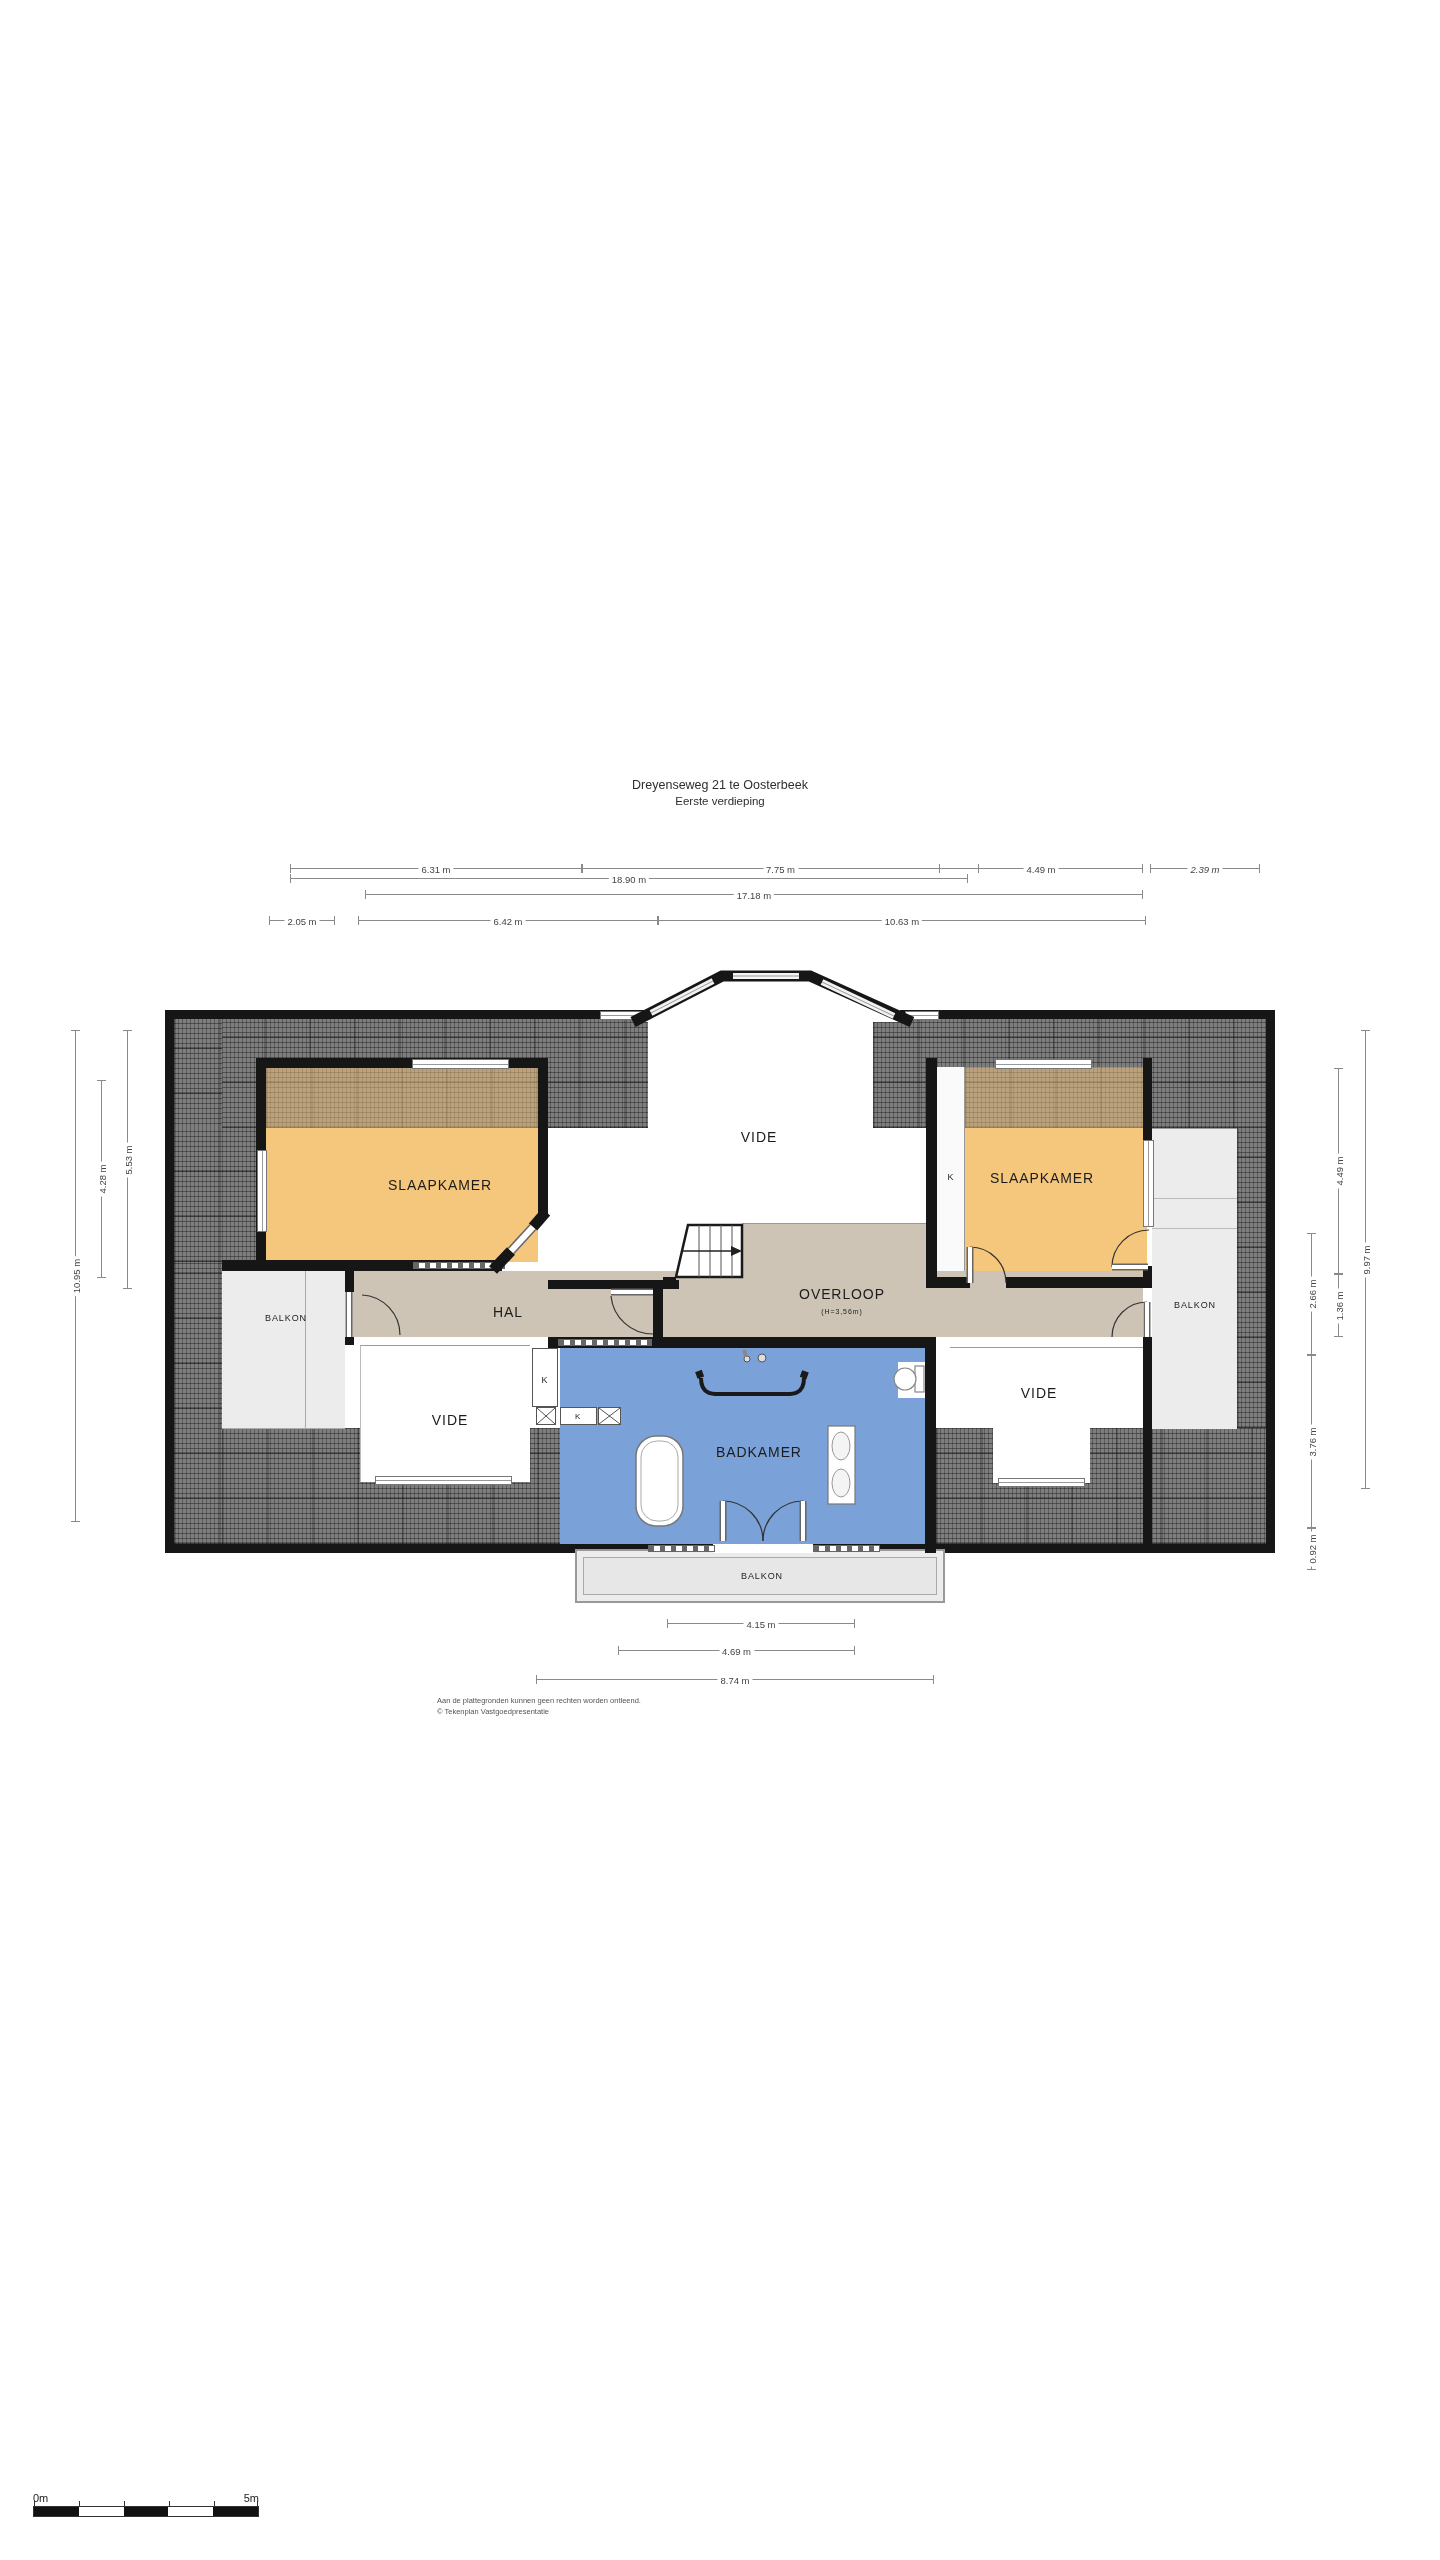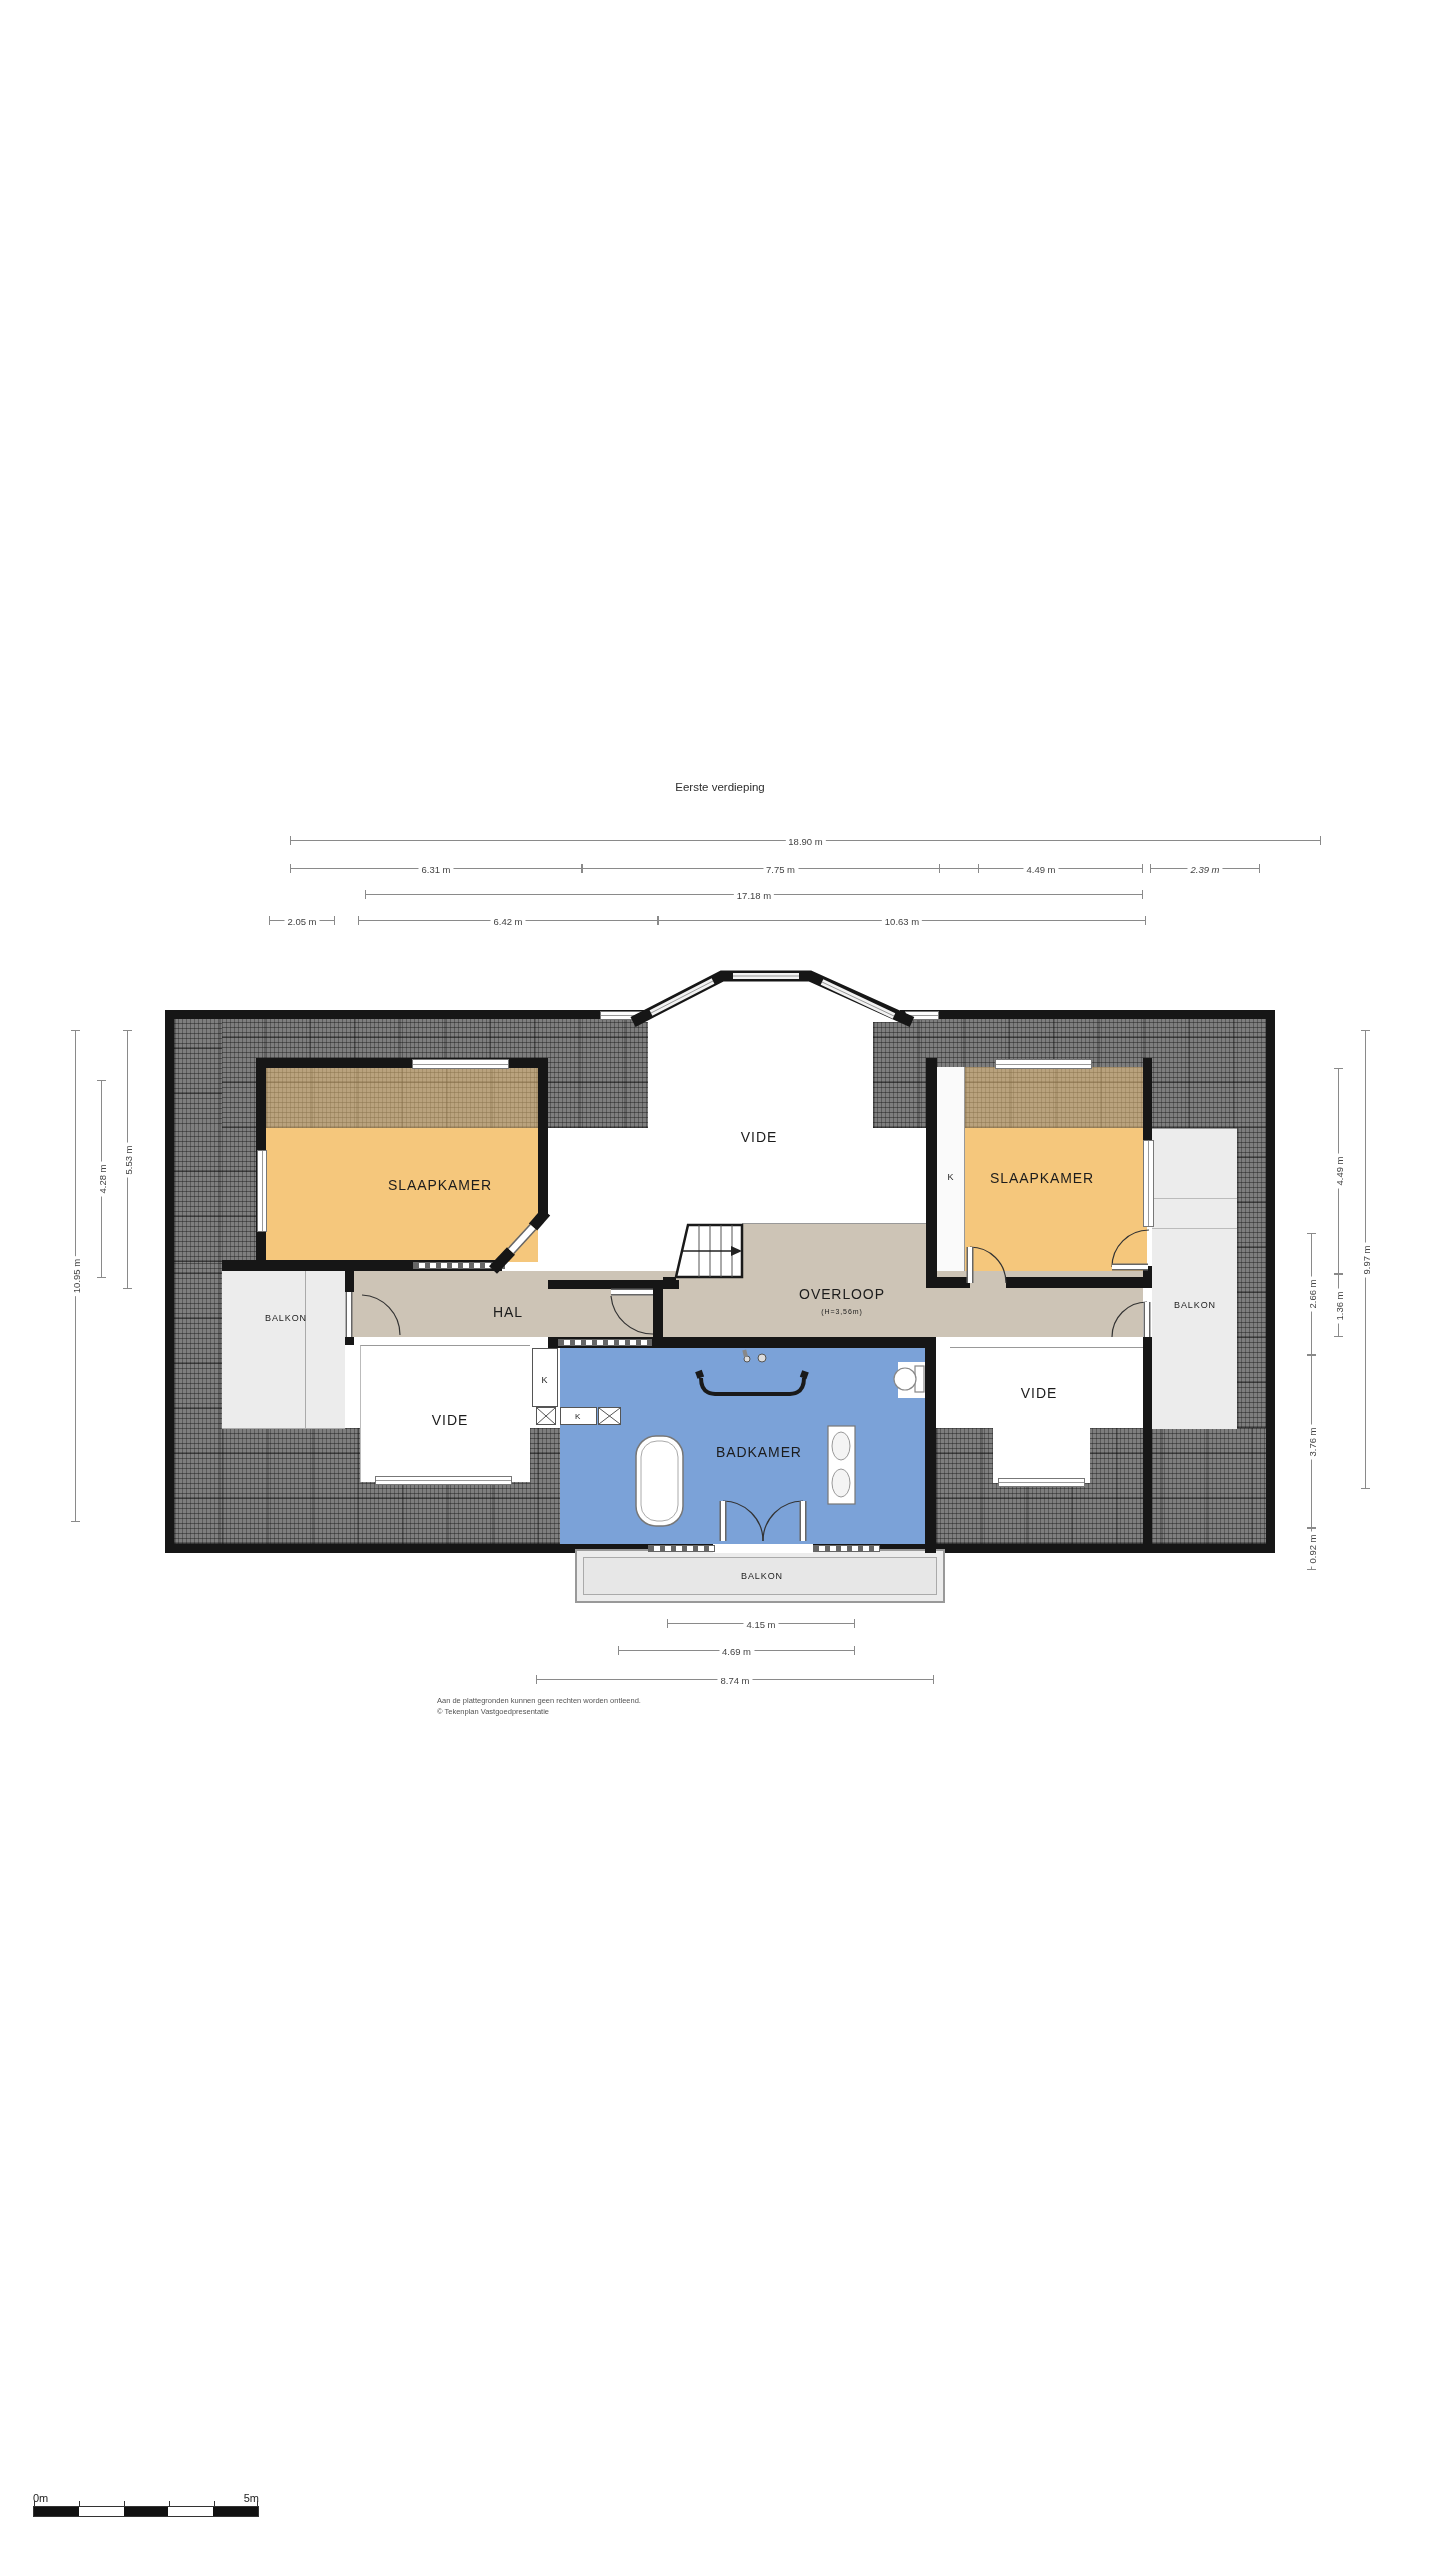--- a/index.html
+++ b/index.html
@@ -47,20 +47,21 @@
   .scalebar .labels{display:flex;justify-content:space-between;font-size:11px;color:#222;margin-bottom:2px;}
   .scalebar .bar{position:relative;height:9px;border:1px solid #333;display:flex;}
   .scalebar .seg{flex:1;}
   .scalebar .tick{position:absolute;top:-6px;width:1px;height:6px;background:#333;}
   svg{position:absolute;left:0;top:0;pointer-events:none;}
 </style>
 </head>
 <body>
 
 <div class="titleblock">
+  <div class="t1">Dreyenseweg 21 te Oosterbeek</div>
   <div class="t2">Eerste verdieping</div>
 </div>
 
 <div id="plan" class="abs" style="left:0;top:0;width:1440px;height:2560px;">
 
   <div class="abs" style="left:165px;top:1010px;width:1110px;height:543px;background:#fff;border:9px solid var(--wall);box-sizing:border-box;"></div>
 
   <div class="hatch" style="left:174px;top:1019px;width:474px;height:109px;"></div>
   <div class="hatch" style="left:873px;top:1019px;width:393px;height:109px;"></div>
   <div class="hatch" style="left:174px;top:1019px;width:48px;height:525px;"></div>
@@ -230,21 +231,21 @@
     <div class="rlabel" style="left: 842px; top: 1311px; font-size: 7px;">(H=3,56m)</div>
     <div class="rlabel" style="left: 759px; top: 1452px;">BADKAMER</div>
     <div class="rlabel" style="left: 450px; top: 1420px;">VIDE</div>
     <div class="rlabel" style="left: 1039px; top: 1393px;">VIDE</div>
     <div class="rlabel" style="left: 286px; top: 1318px; font-size: 9px;">BALKON</div>
     <div class="rlabel" style="left: 1195px; top: 1305px; font-size: 9px;">BALKON</div>
     <div class="rlabel" style="left: 762px; top: 1576px; font-size: 9px;">BALKON</div>
     <div class="rlabel" style="left: 951px; top: 1177px; font-size: 9px;">K</div>
     <div class="rlabel" style="left: 545px; top: 1380px; font-size: 9px;">K</div>
     <div class="rlabel" style="left: 578px; top: 1416px; font-size: 8px;">K</div>
-    <div class="dimel h" style="left: 290px; top: 834px; width: 1031px; height: 13px;">
+    <div class="dimel h" style="left: 290px; top: 872px; width: 678px; height: 13px;">
       <div class="line"></div>
       <span class="lab">18.90 m</span>
     </div>
     <div class="dimel h" style="left: 290px; top: 862px; width: 292px; height: 13px;">
       <div class="line"></div>
       <span class="lab">6.31 m</span>
     </div>
     <div class="dimel h" style="left: 582px; top: 862px; width: 397px; height: 13px;">
       <div class="line"></div>
       <span class="lab">7.75 m</span>

